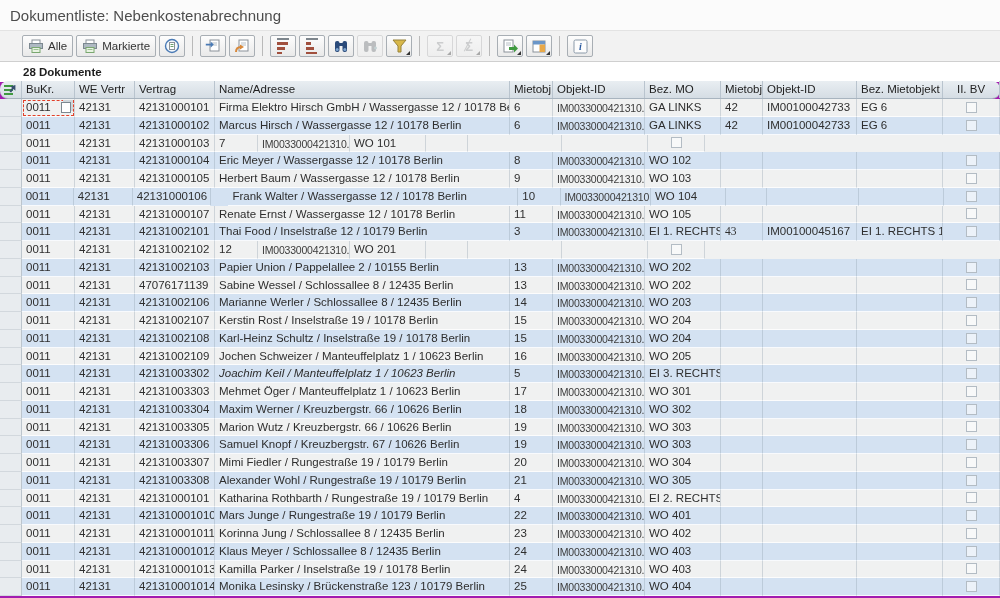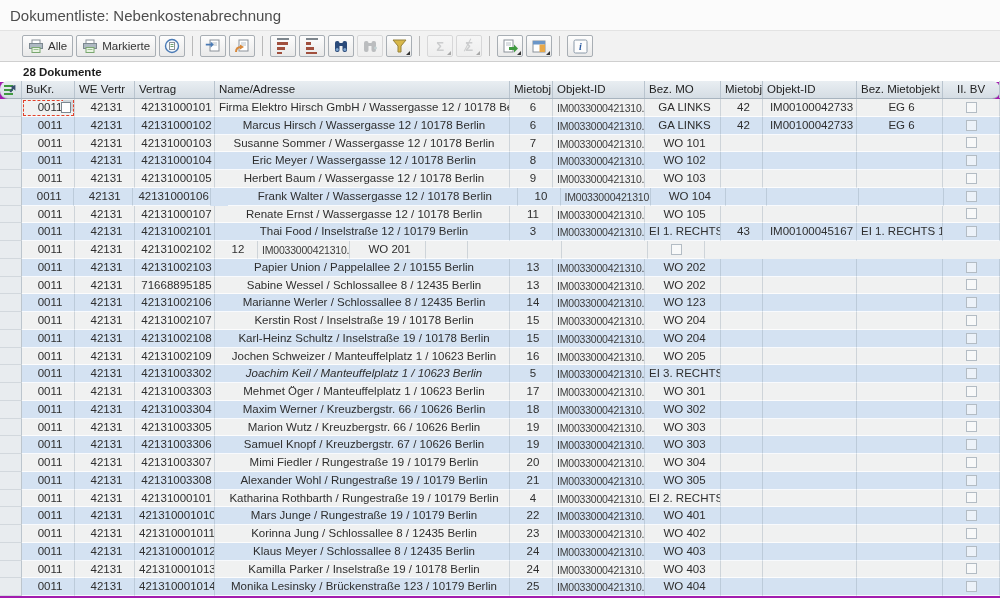--- a/index.html
+++ b/index.html
@@ -31,21 +31,21 @@
   .countline{height:20px;display:flex;align-items:center;padding-left:23px;background:#fff;}
   .countline span{font-size:11.5px;font-weight:bold;color:#1d1d1d;}
   
   .grid{position:absolute;left:0;top:81px;width:1000px;}
   .hrow{display:flex;height:18px;background:linear-gradient(#e9eef2,#d5dde4);
         border-bottom:1px solid #a8b4bf;box-sizing:border-box;border-radius:8px;}
   .hc{box-sizing:border-box;font-size:11.5px;color:#222;padding:2px 0 0 4px;white-space:nowrap;
       overflow:hidden;border-right:1px solid #b9c4ce;}
   .hc.corner{width:22px;display:flex;align-items:center;justify-content:center;padding:0;}
   .hc.center{text-align:center;padding-left:0;}
-  .trow{display:flex;height:17.75px;box-sizing:border-box;text-align:center;}
+  .trow{display:flex;height:17.75px;box-sizing:border-box;}
   .trow.gray{background:#f0f1f1;}
   .trow.blue{background:#d4e2f2;}
   .selcell{width:22px;box-sizing:border-box;background:#e8ecef;
            border-right:1px solid #bcc5cd;border-bottom:1px solid #d2d8dd;}
   .tc{box-sizing:border-box;font-size:11.5px;padding:2px 0 0 4px;white-space:nowrap;overflow:hidden;
       border-right:1px solid rgba(150,165,180,.38);border-bottom:1px solid rgba(255,255,255,.85);}
   .c-objekt_id1{font-size:10.5px;letter-spacing:-.2px;color:#3c3c3c;padding-top:3px;}
   .cbcell{display:flex;align-items:center;justify-content:center;padding:0;}
   .cb{width:11px;height:11px;box-sizing:border-box;border:1px solid #b3bcc4;background:rgba(255,255,255,.55);}
   .focus-cell{position:relative;outline:1px dashed #e2402a;outline-offset:-2px;}
@@ -265,21 +265,20 @@
           <div class="tc c-bez_mietobjekt" style="width: 86px;">EG 6</div>
           <div class="tc cbcell" style="width: 57px;">
             <div class="cb"></div>
           </div>
         </div>
         <div class="trow gray">
           <div class="selcell"></div>
           <div class="tc c-bukr" style="width: 53px;">0011</div>
           <div class="tc c-we_vertr" style="width: 60px;">42131</div>
           <div class="tc c-vertrag" style="width: 80px;">42131000103</div>
-          <div class="tc c-name" style="width: 295px;">Susanne Sommer / Wassergasse 12 / 10178 Berlin</div>
           <div class="tc c-mietobj1" style="width: 43px;">7</div>
           <div class="tc c-objekt_id1" style="width: 92px;">IM0033000421310...</div>
           <div class="tc c-bez_mo" style="width: 76px;">WO 101</div>
           <div class="tc c-mietobj2" style="width: 42px;"></div>
           <div class="tc c-objekt_id2" style="width: 94px;"></div>
           <div class="tc c-bez_mietobjekt" style="width: 86px;"></div>
           <div class="tc cbcell" style="width: 57px;">
             <div class="cb"></div>
           </div>
         </div>
@@ -349,21 +348,21 @@
         </div>
         <div class="trow blue">
           <div class="selcell"></div>
           <div class="tc c-bukr" style="width: 53px;">0011</div>
           <div class="tc c-we_vertr" style="width: 60px;">42131</div>
           <div class="tc c-vertrag" style="width: 80px;">42131002101</div>
           <div class="tc c-name" style="width: 295px;">Thai Food / Inselstraße 12 / 10179 Berlin</div>
           <div class="tc c-mietobj1" style="width: 43px;">3</div>
           <div class="tc c-objekt_id1" style="width: 92px;">IM0033000421310...</div>
           <div class="tc c-bez_mo" style="width: 76px;">EI 1. RECHTS</div>
-          <div class="tc c-mietobj2" style="width: 42px;">43</div>
+          <div class="tc c-mietobj2" style="width: 42px; font-family: Liberation Serif, serif;">43</div>
           <div class="tc c-objekt_id2" style="width: 94px;">IM00100045167</div>
           <div class="tc c-bez_mietobjekt" style="width: 86px;">EI 1. RECHTS 1.</div>
           <div class="tc cbcell" style="width: 57px;">
             <div class="cb"></div>
           </div>
         </div>
         <div class="trow gray">
           <div class="selcell"></div>
           <div class="tc c-bukr" style="width: 53px;">0011</div>
           <div class="tc c-we_vertr" style="width: 60px;">42131</div>
@@ -391,41 +390,41 @@
           <div class="tc c-objekt_id2" style="width: 94px;"></div>
           <div class="tc c-bez_mietobjekt" style="width: 86px;"></div>
           <div class="tc cbcell" style="width: 57px;">
             <div class="cb"></div>
           </div>
         </div>
         <div class="trow gray">
           <div class="selcell"></div>
           <div class="tc c-bukr" style="width: 53px;">0011</div>
           <div class="tc c-we_vertr" style="width: 60px;">42131</div>
-          <div class="tc c-vertrag" style="width: 80px;">71668895185</div>
+          <div class="tc c-vertrag" style="width: 80px;">47076171139</div>
           <div class="tc c-name" style="width: 295px;">Sabine Wessel / Schlossallee 8 / 12435 Berlin</div>
           <div class="tc c-mietobj1" style="width: 43px;">13</div>
           <div class="tc c-objekt_id1" style="width: 92px;">IM0033000421310...</div>
           <div class="tc c-bez_mo" style="width: 76px;">WO 202</div>
           <div class="tc c-mietobj2" style="width: 42px;"></div>
           <div class="tc c-objekt_id2" style="width: 94px;"></div>
           <div class="tc c-bez_mietobjekt" style="width: 86px;"></div>
           <div class="tc cbcell" style="width: 57px;">
             <div class="cb"></div>
           </div>
         </div>
         <div class="trow blue">
           <div class="selcell"></div>
           <div class="tc c-bukr" style="width: 53px;">0011</div>
           <div class="tc c-we_vertr" style="width: 60px;">42131</div>
           <div class="tc c-vertrag" style="width: 80px;">42131002106</div>
           <div class="tc c-name" style="width: 295px;">Marianne Werler / Schlossallee 8 / 12435 Berlin</div>
           <div class="tc c-mietobj1" style="width: 43px;">14</div>
           <div class="tc c-objekt_id1" style="width: 92px;">IM0033000421310...</div>
-          <div class="tc c-bez_mo" style="width: 76px;">WO 123</div>
+          <div class="tc c-bez_mo" style="width: 76px;">WO 203</div>
           <div class="tc c-mietobj2" style="width: 42px;"></div>
           <div class="tc c-objekt_id2" style="width: 94px;"></div>
           <div class="tc c-bez_mietobjekt" style="width: 86px;"></div>
           <div class="tc cbcell" style="width: 57px;">
             <div class="cb"></div>
           </div>
         </div>
         <div class="trow gray">
           <div class="selcell"></div>
           <div class="tc c-bukr" style="width: 53px;">0011</div>

